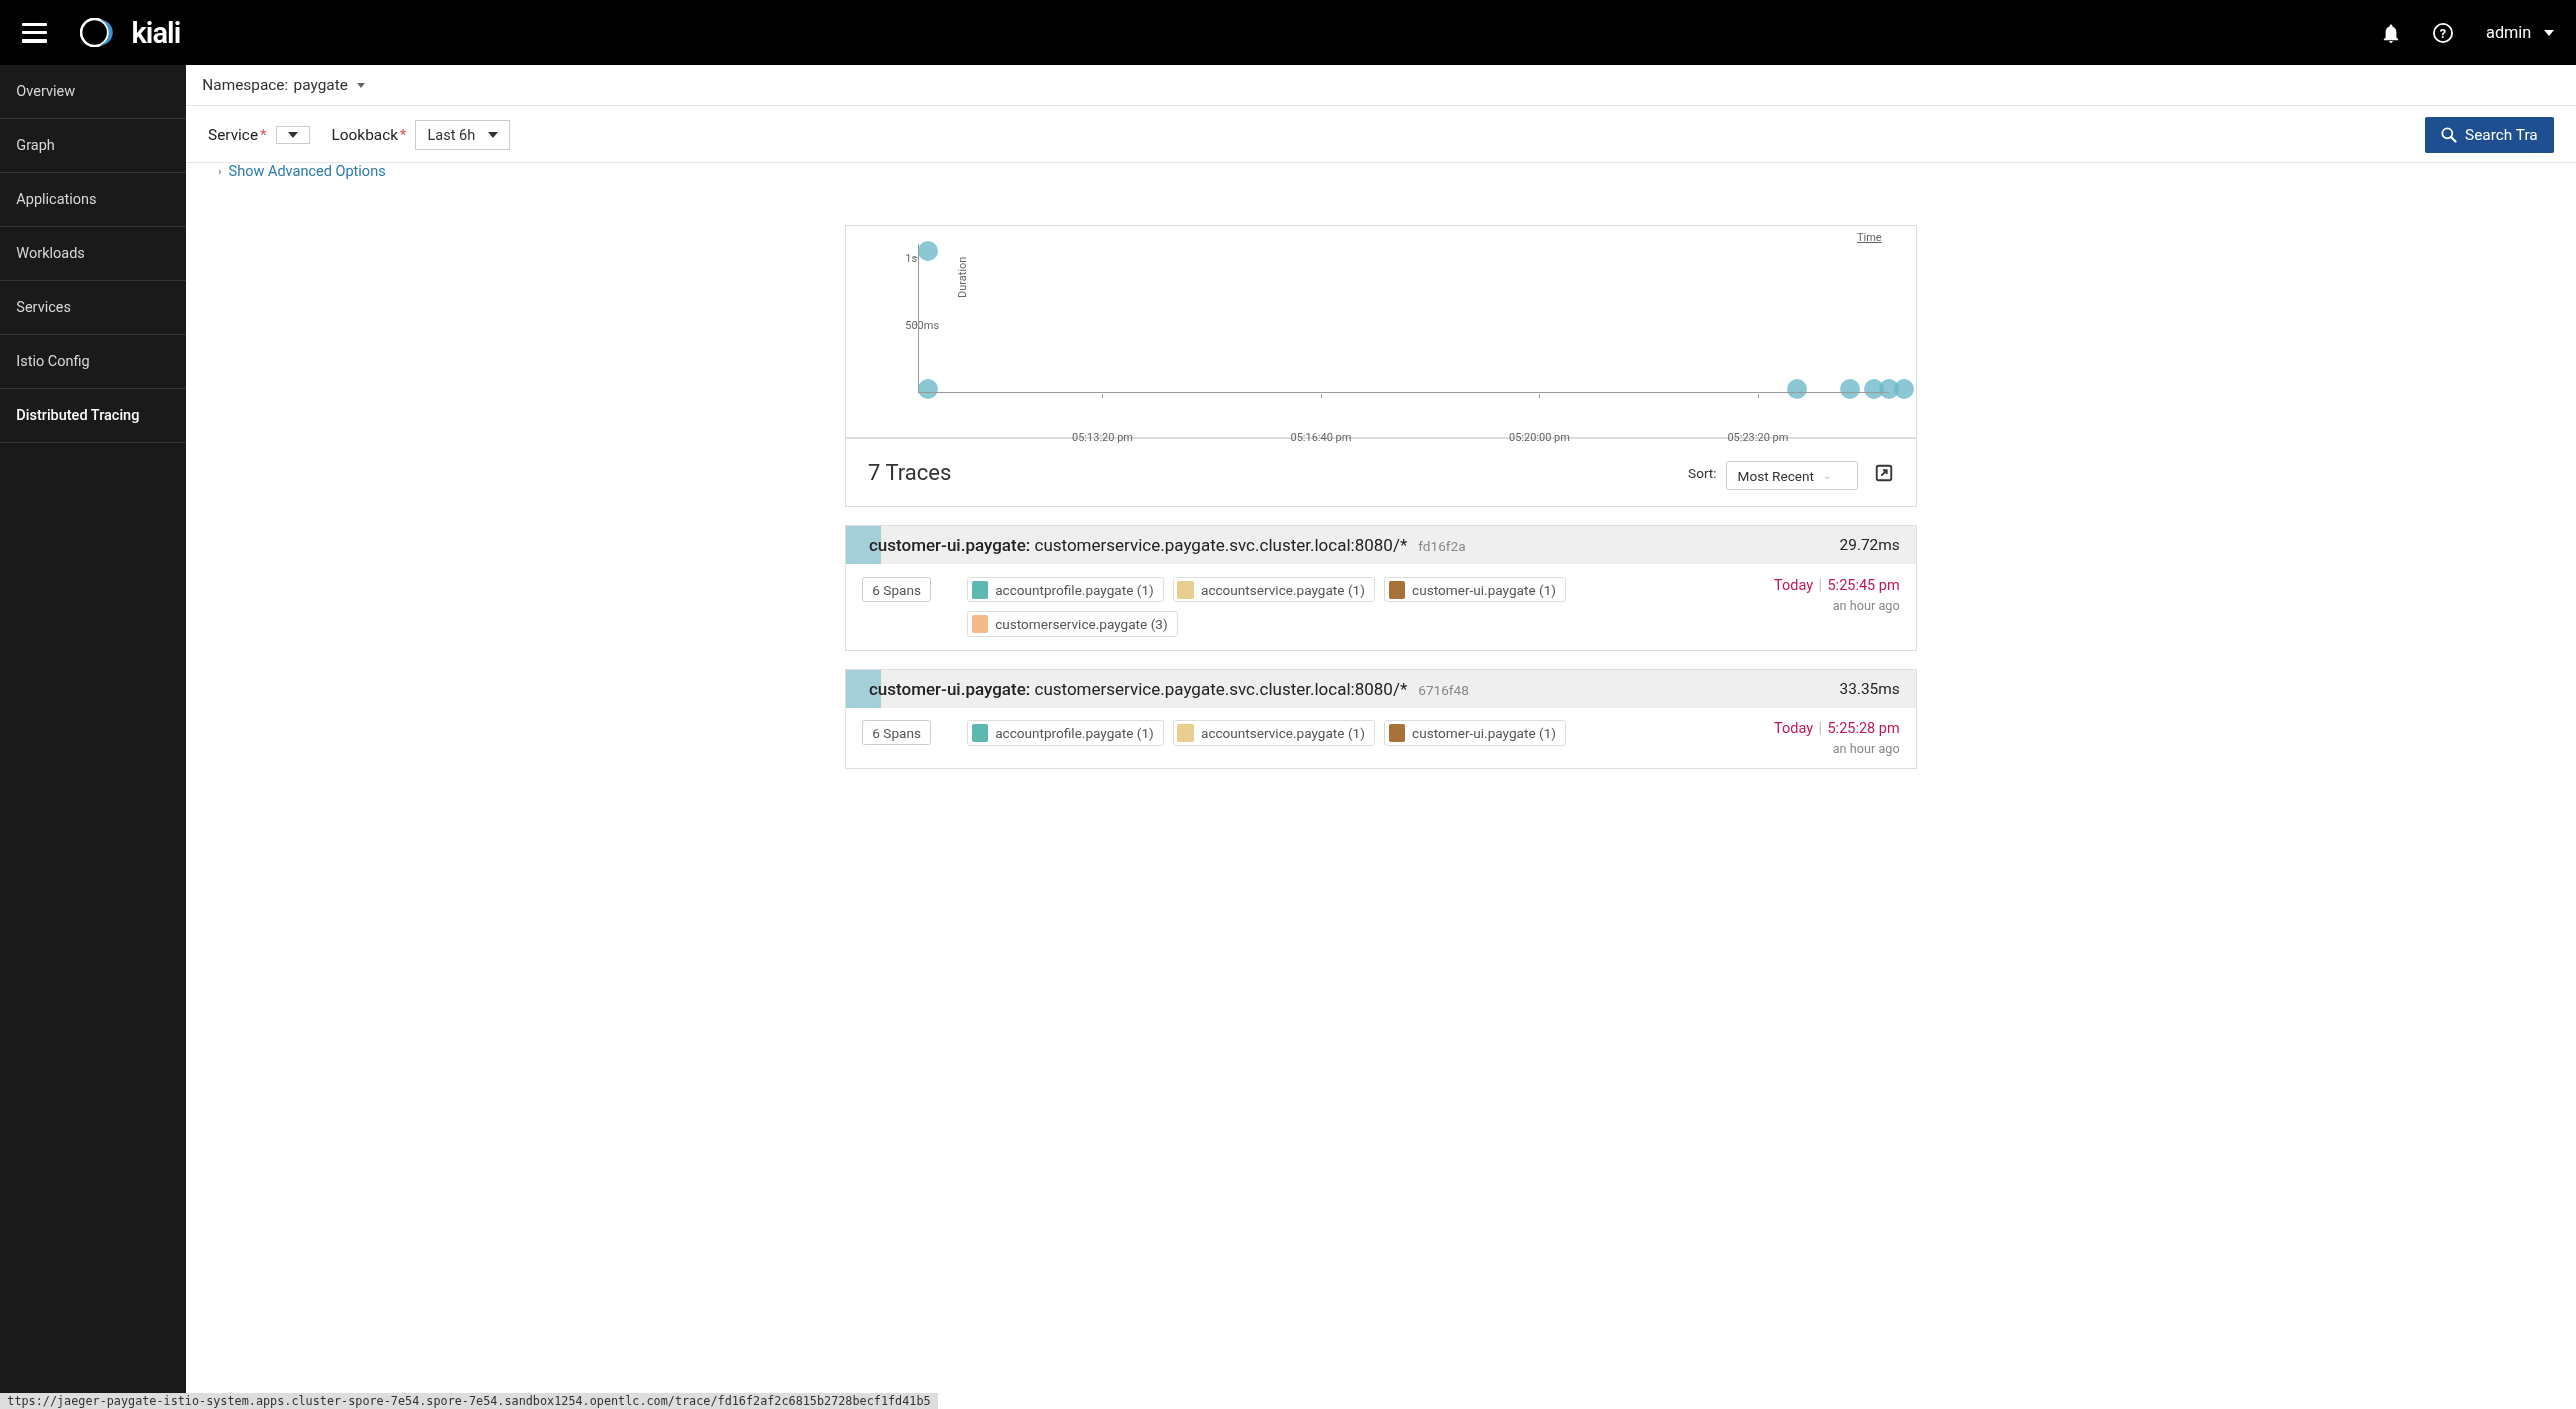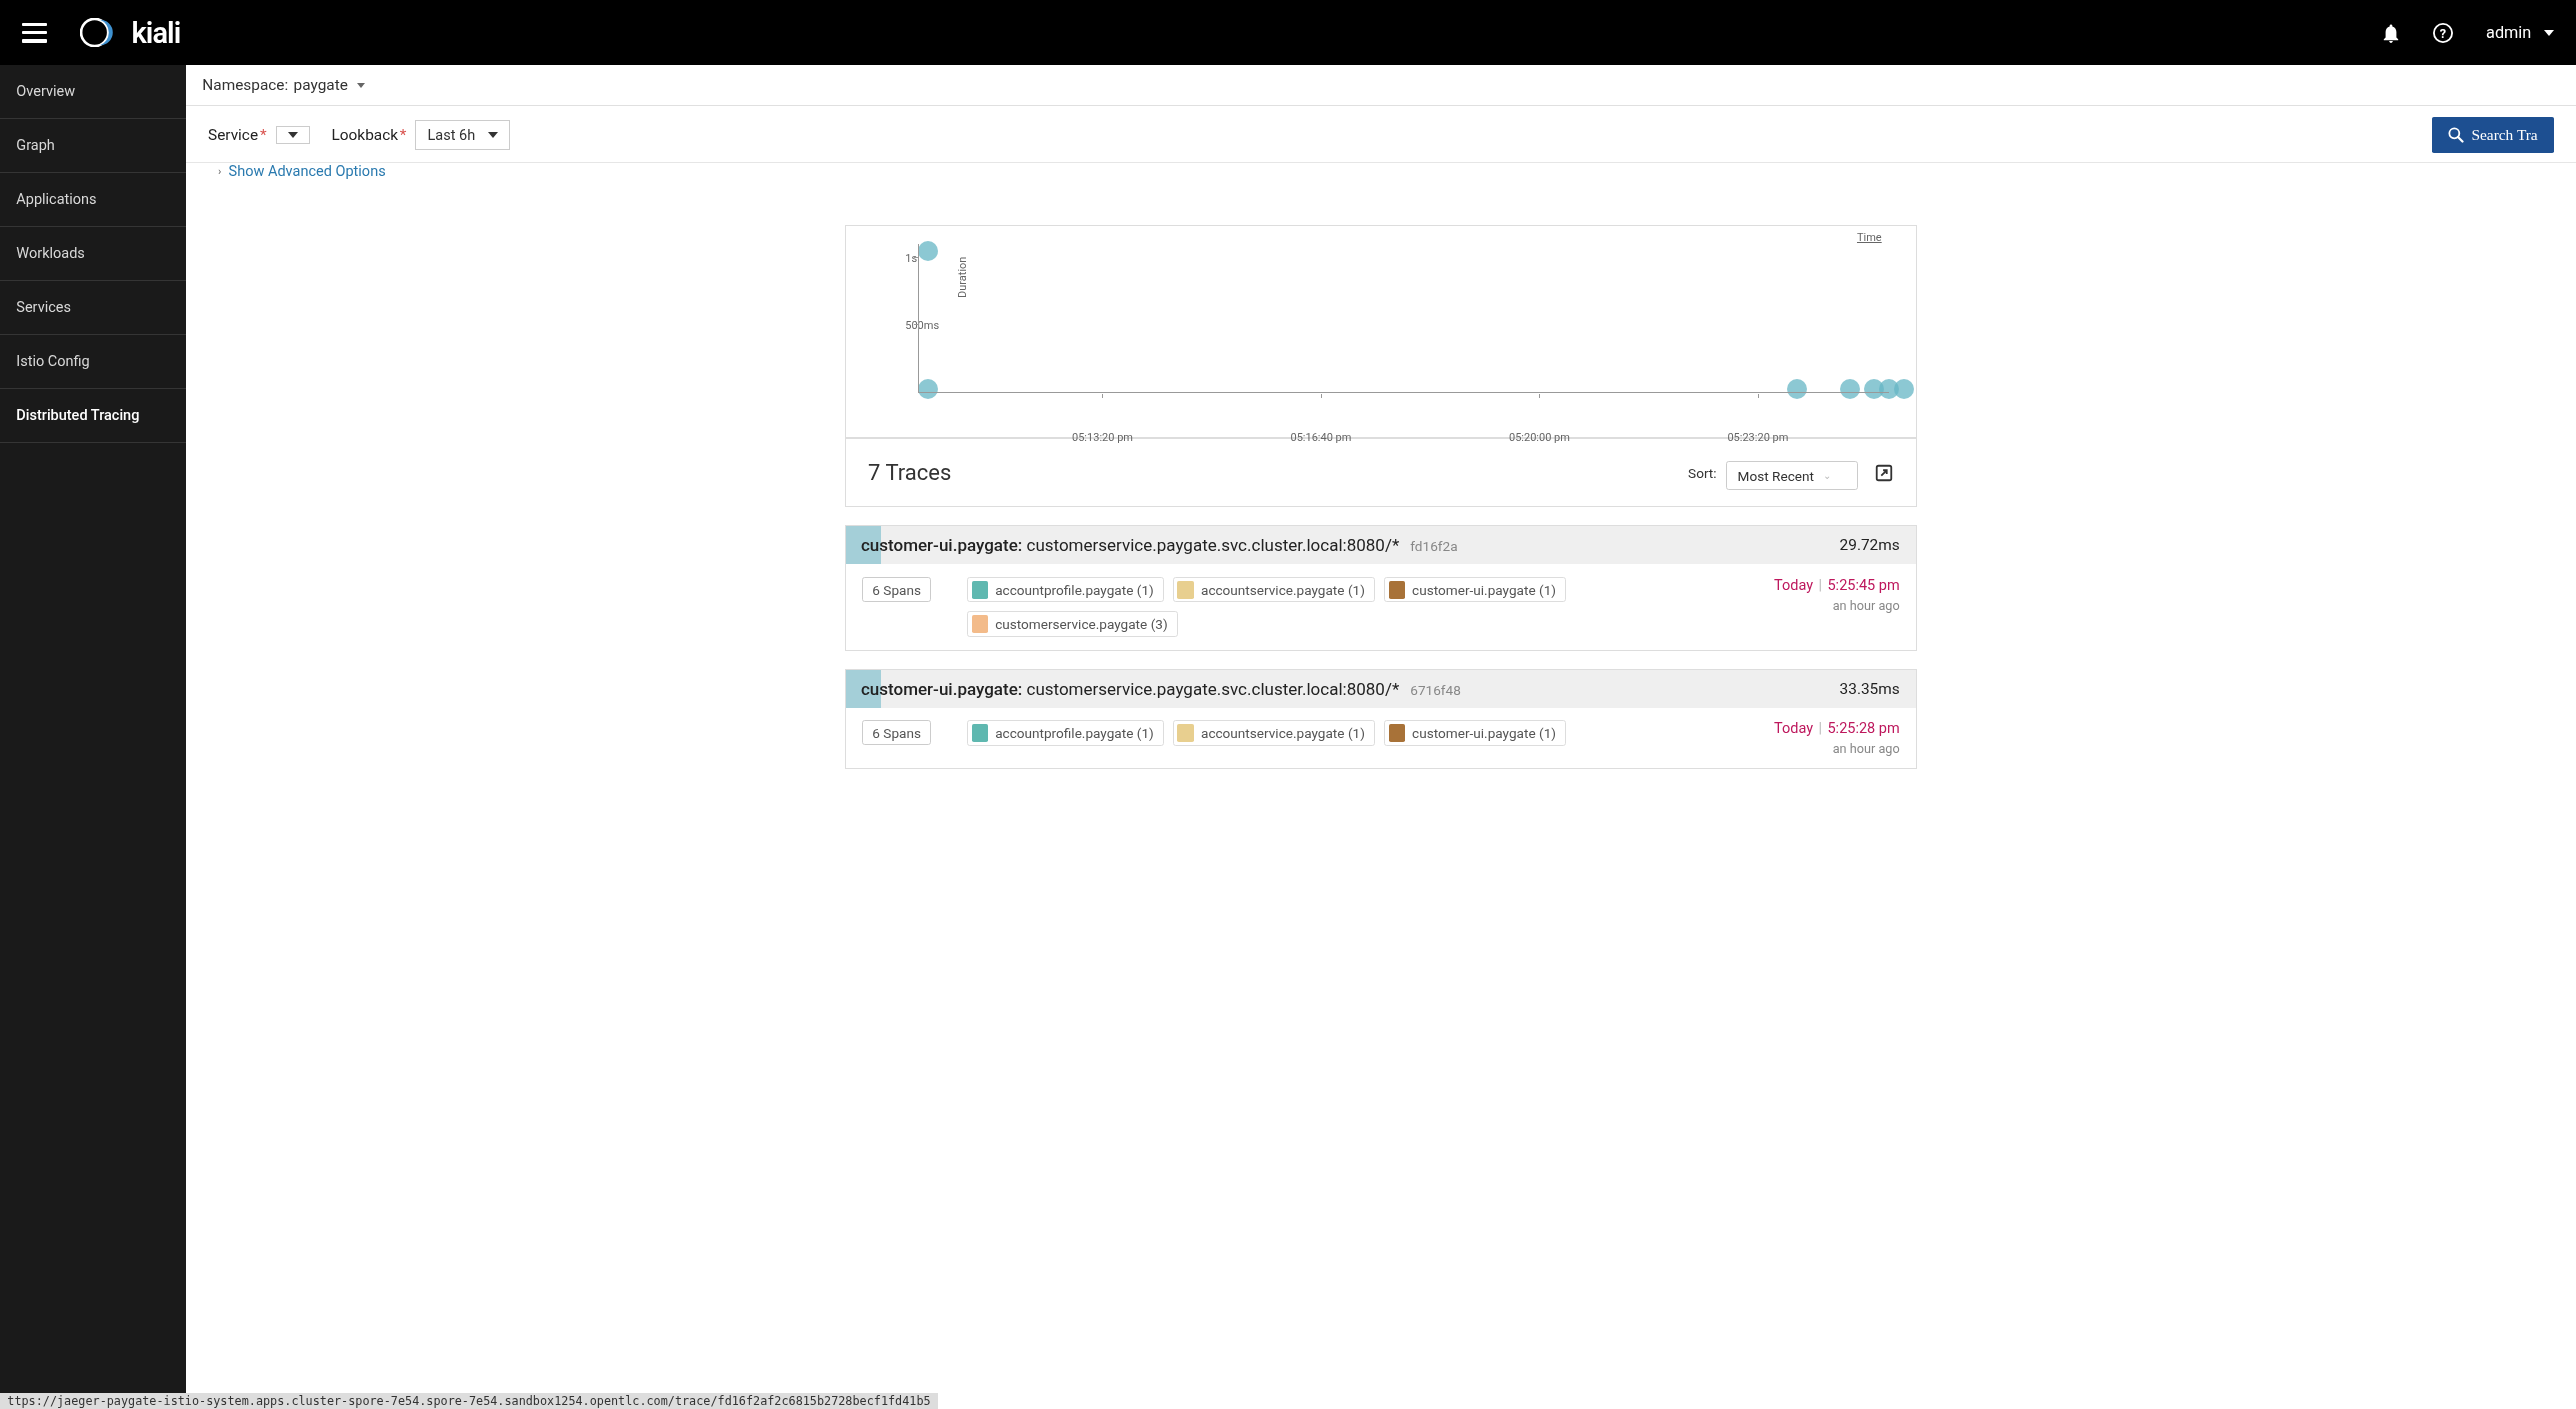--- a/index.html
+++ b/index.html
@@ -29,21 +29,21 @@
 .namespace-bar { padding: 11px 16.3px; border-bottom: 0.9px solid #e0e0e0; font-size: 15.4px; color: #333; display: flex; align-items: center; gap: 5.4px; }
 .ns-caret { width: 0; height: 0; border-left: 4.5px solid transparent; border-right: 4.5px solid transparent; border-top: 5.4px solid #666; margin-left: 3.6px; display: inline-block; }
 
 
 .search-row { display: flex; align-items: center; padding: 11px 22px 9px 22px; gap: 22px; flex-wrap: wrap; border-bottom: 0.9px solid #e6e6e6; position: relative; }
 .ctrl-group { display: flex; align-items: center; gap: 9px; }
 .ctrl-label { font-size: 15.4px; color: #222; }
 .req-star { color: #d9534f; margin-left: 1.8px; }
 .select-box { border: 0.9px solid #ccc; padding: 5.4px 11px; display: flex; align-items: center; gap: 12.7px; cursor: pointer; font-size: 14.5px; background: #fff; min-width: 31px; }
 .select-caret { width: 0; height: 0; border-left: 5.4px solid transparent; border-right: 5.4px solid transparent; border-top: 6.4px solid #333; }
-.search-btn { background: #1d4f91; color: #fff; padding: 9px 16.3px; font-size: 15.4px; display: flex; align-items: center; gap: 7.3px; cursor: pointer; margin-left: auto; border-radius: 1.8px; font-family: Liberation Serif, serif; }
+.search-btn { background: #1d4f91; color: #fff; padding: 9px 16.3px; font-size: 15.4px; display: flex; align-items: center; gap: 7.3px; cursor: pointer; margin-left: auto; border-radius: 1.8px; }
 .advanced-row { padding: 0 22px 9px 32px; display: flex; align-items: center; gap: 7.3px; color: #2a7aaf; font-size: 14.5px; cursor: pointer; }
 .adv-caret { color: #666; font-size: 11px; }
 
 
 .chart-card { border: 0.9px solid #ddd; margin: 36px auto 0 auto; width: calc(100% - 91px); max-width: 1072px; padding: 18px 27px 11px 27px; position: relative; }
 .chart-area { position: relative; height: 182px; margin-left: 45px; }
 .y-axis-label { position: absolute; left: 38px; top: 54px; transform: rotate(-90deg); transform-origin: left top; font-size: 11px; color: #666; }
 .y-tick { position: absolute; right: calc(100% + 1.8px); font-size: 11px; color: #666; transform: translateY(-50%); }
 .x-axis-label { position: absolute; right: 7.3px; top: -12.7px; font-size: 11px; color: #666; text-decoration: underline; }
 .x-tick { position: absolute; top: 100%; font-size: 11px; color: #666; transform: translateX(-50%); margin-top: 5.4px; white-space: nowrap; }
@@ -59,21 +59,21 @@
 .traces-header .spacer { flex: 1; }
 .sort-label { font-size: 13.6px; color: #333; margin-right: 9px; }
 .sort-select { border: 0.9px solid #ccc; border-radius: 2.7px; padding: 5.4px 25.4px 5.4px 11px; font-size: 13.6px; position: relative; display: flex; align-items: center; gap: 9px; cursor: pointer; margin-top: 6px; }
 .sort-caret { color: #bbb; font-size: 10px; }
 .external-icon { margin-left: 16.3px; cursor: pointer; }
 
 
 .trace-card { border: 0.9px solid #ddd; margin: 18px auto 0 auto; width: calc(100% - 91px); max-width: 1072px; }
 .trace-title-row { background: #efefef; padding: 9px 16.3px 9px 11px; display: flex; align-items: center; position: relative; }
 .trace-accent { position: absolute; left: 0; top: 0; bottom: 0; width: 35px; background: rgba(102,181,196,0.55); }
-.trace-title { font-size: 17px; color: #222; margin-left: 4px; position: relative; z-index: 1; text-align: right; }
+.trace-title { font-size: 17px; color: #222; margin-left: 12px; position: relative; z-index: 1; text-align: right; }
 .trace-title .svc { font-weight: 500; }
 .trace-id { color: #888; font-size: 13.6px; margin-left: 11px; }
 .trace-dur { margin-left: auto; font-size: 15.4px; color: #222; }
 .trace-body { padding: 12.7px 16.3px; display: flex; align-items: flex-start; gap: 36px; }
 .spans-badge { border: 0.9px solid #ccc; border-radius: 2.7px; padding: 3.6px 9px; font-size: 13.6px; color: #555; white-space: nowrap; }
 .tag-list { display: flex; flex-wrap: wrap; gap: 9px; flex: 1; }
 .svc-tag { border: 0.9px solid #ddd; border-radius: 2.7px; padding: 2.7px 9px 2.7px 3.6px; display: flex; align-items: center; gap: 7.3px; font-size: 13.6px; color: #555; text-align: center; }
 .svc-swatch { width: 16.3px; height: 18px; border-radius: 1.8px; }
 .sw-teal { background: #5fb8b0; }
 .sw-sand { background: #e8cf8f; }

